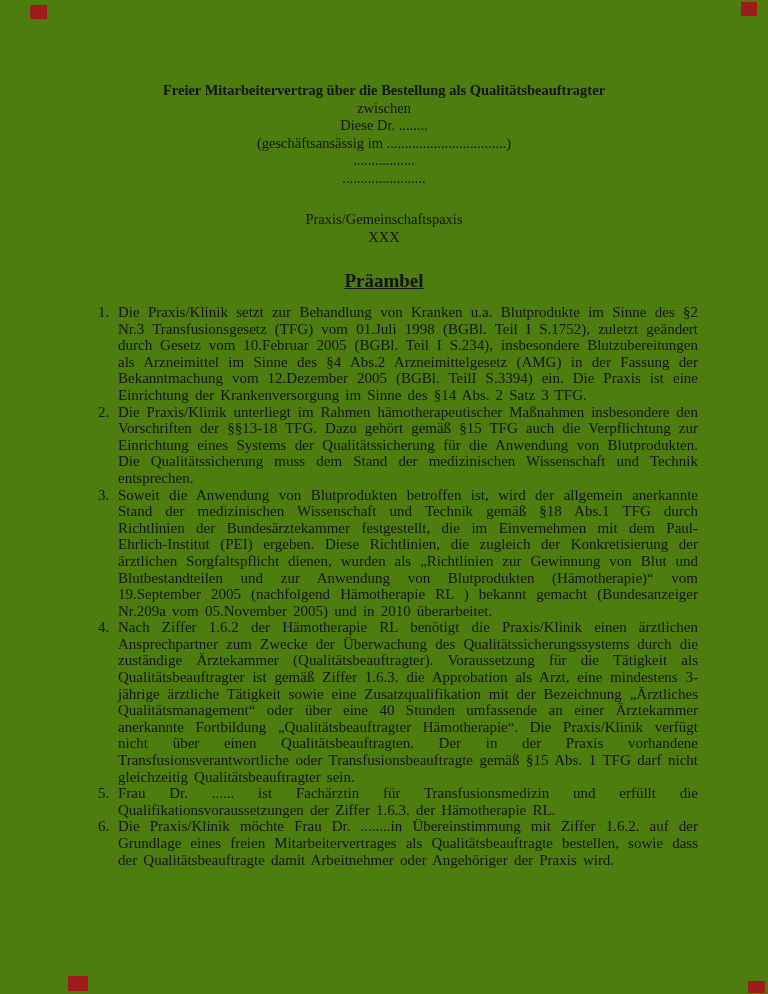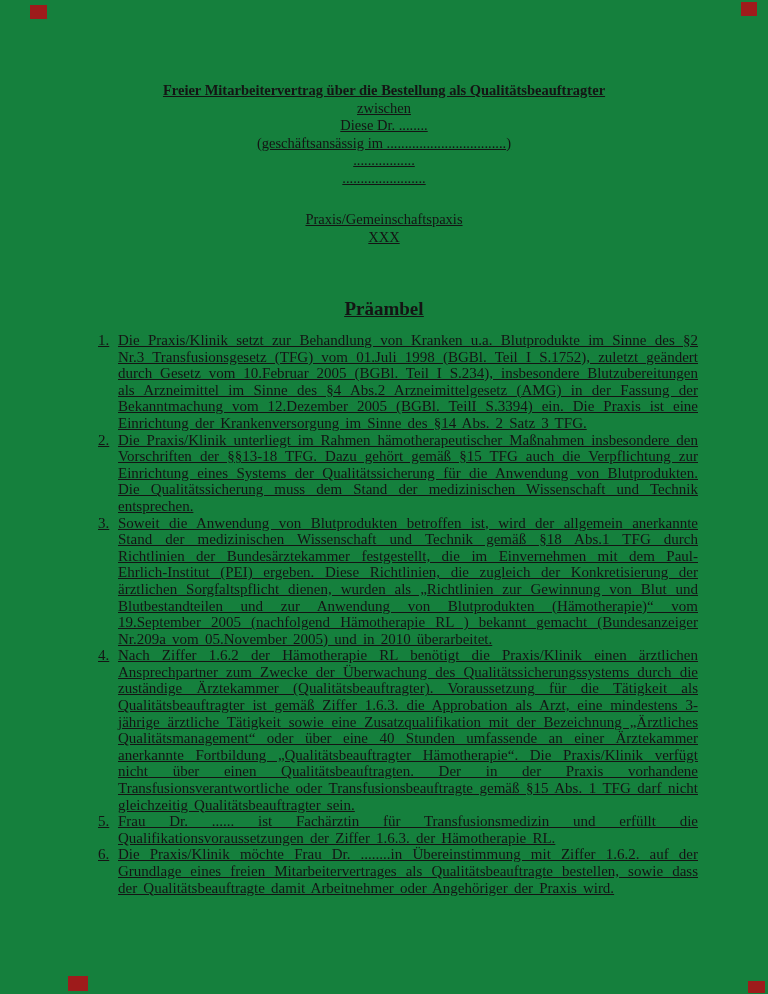--- a/index.html
+++ b/index.html
@@ -5,23 +5,22 @@
   html, body { margin: 0; padding: 0; }
   body {
     width: 768px; height: 994px;
     background: #ffffff;
     font-family: "Liberation Serif", "DejaVu Serif", serif;
     color: #141414;
   }
   .page {
     position: relative;
     width: 768px; height: 994px;
-    background: #15803d;
+    background: #4d7c0f;
     overflow: hidden;
-    text-decoration: underline;
   }
   
   .marker { position: absolute; }
   .marker.tl { left: 30px;  top: 5px;   width: 17px; height: 14px; }
   .marker.tr { left: 741px; top: 2px;   width: 16px; height: 14px; }
   .marker.bl { left: 68px;  top: 976px; width: 20px; height: 15px; }
   .marker.br { left: 748px; top: 981px; width: 17px; height: 12px; }
 
   .header {
     padding-top: 82px;
@@ -30,21 +29,21 @@
     line-height: 17.5px;
   }
   .doc-title {
     font-weight: bold;
     font-size: 14.5px;
   }
   .spacer-sm { height: 10px; }
   .spacer-md { height: 14px; }
 
   .section-heading {
-    margin-top: 52px;
+    margin-top: 24px;
     text-align: center;
     font-size: 19px;
     font-weight: bold;
     text-decoration: underline;
     line-height: 22px;
   }
 
   .doc-list {
     margin: 12px 70px 0 98px;
     width: 600px;

